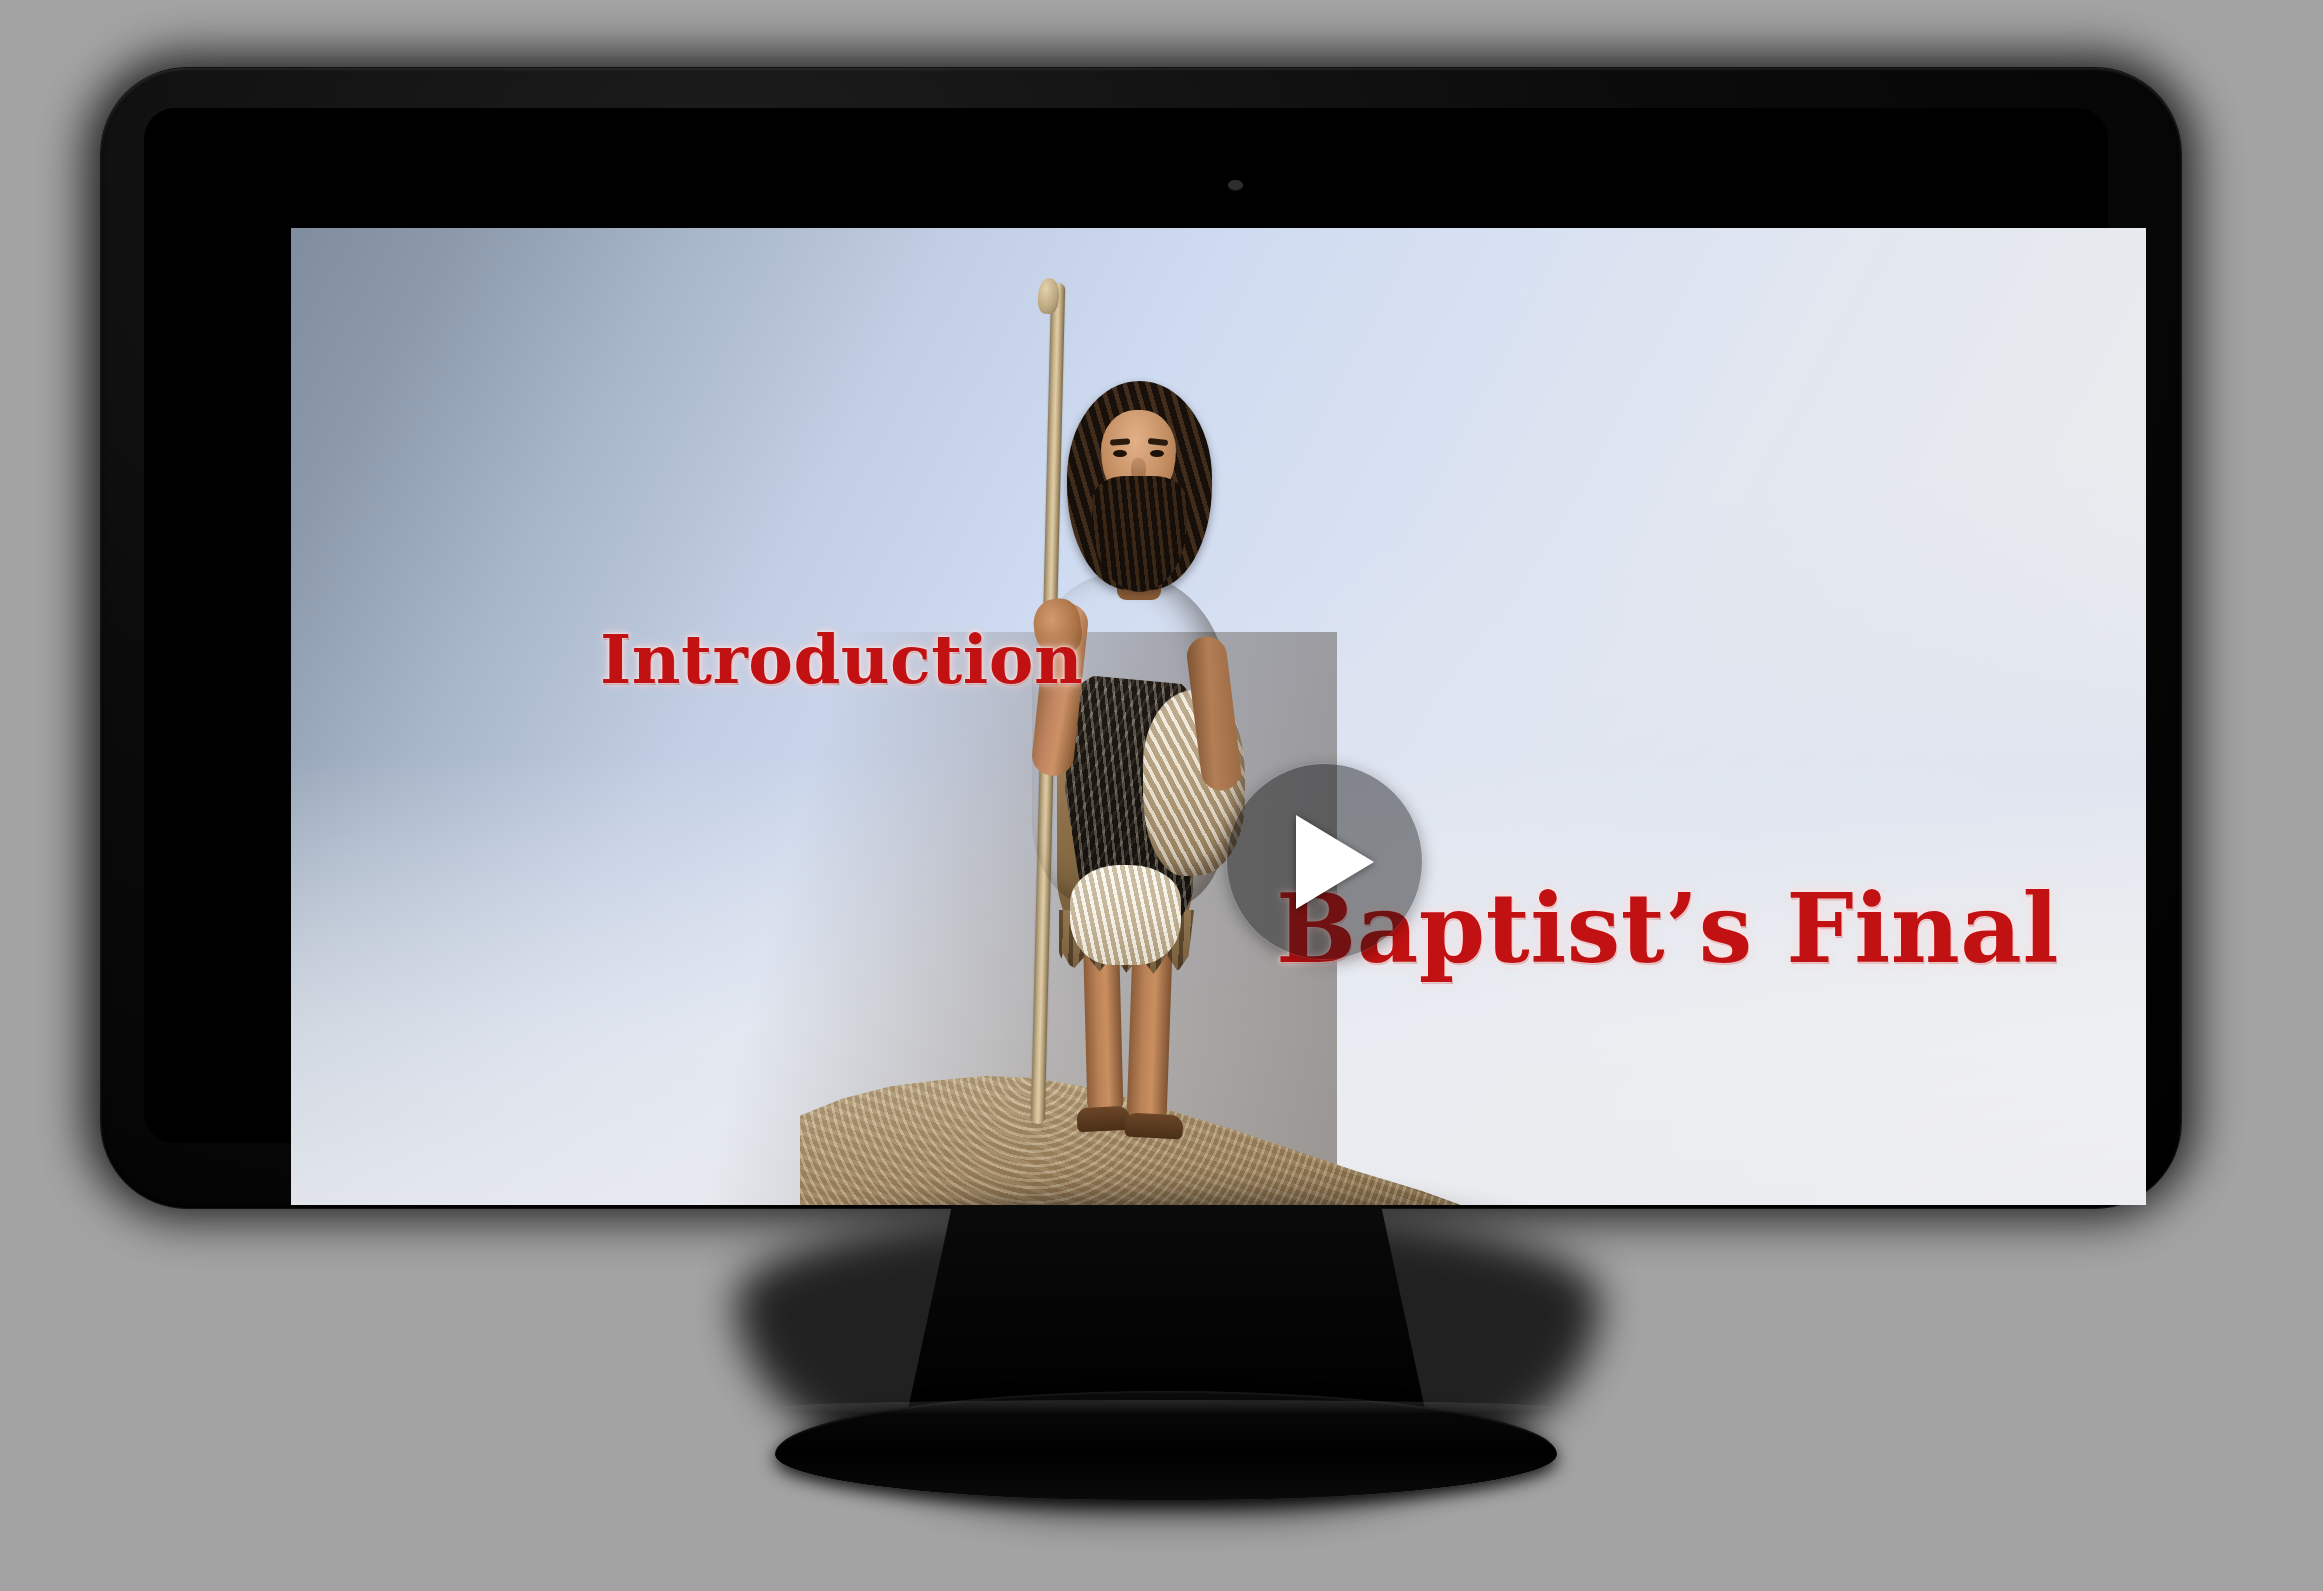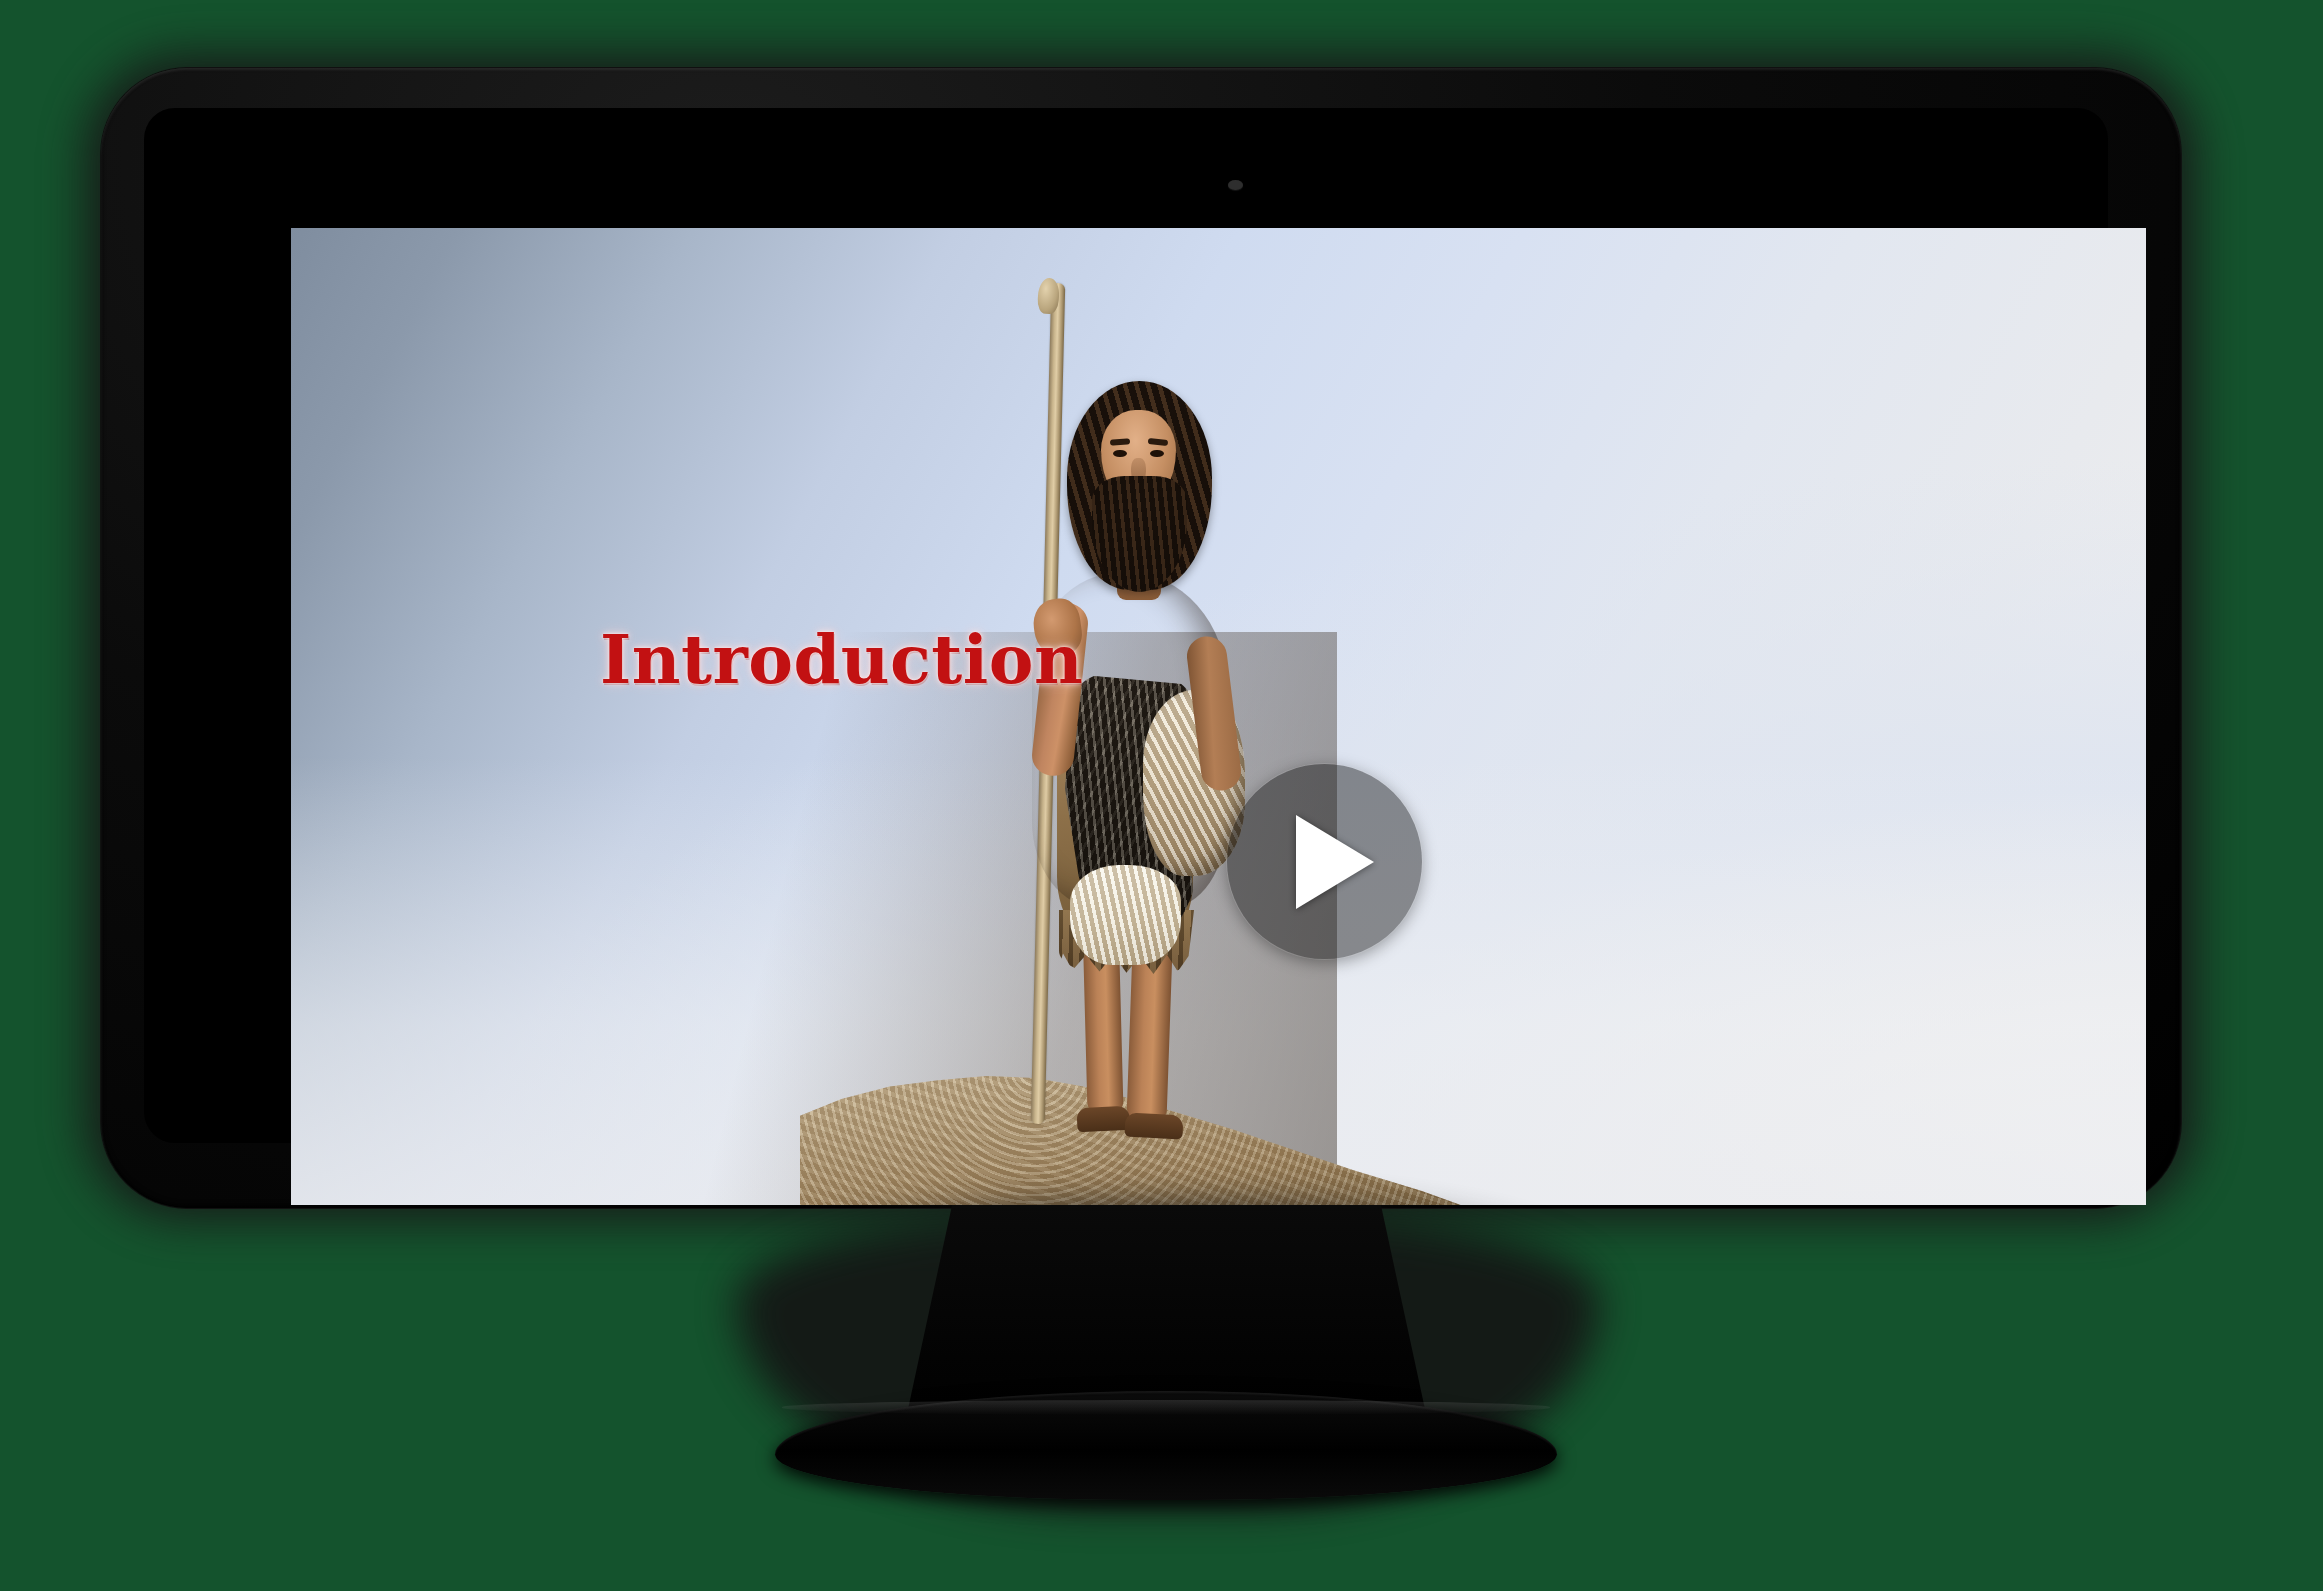--- a/index.html
+++ b/index.html
@@ -11,21 +11,21 @@
     background: #000000;
     overflow: hidden;
     font-family: "Liberation Serif", "DejaVu Serif", serif;
   }
 
   
   #stage {
     position: relative;
     width: 2324px;
     height: 1591px;
-    background: #14532d;
+    background: #a3a3a3;
     padding-left: 8px;
   }
 
   
   #monitor {
     position: absolute;
     left: 86px;
     top: 55px;
     width: 2109px;
     height: 1164px;
@@ -525,20 +525,21 @@
         <div class="brow r"></div>
         <div class="eye l"></div>
         <div class="eye r"></div>
         <div class="nose"></div>
         <div class="beard"></div>
       </div>
 
       <div id="intro-label" class="slab">Introduction</div>
 
       <div id="main-title" class="slab">
+        <span class="tline">Baptist’s Final</span>
       </div>
 
       <div id="play-button">
         <div id="play-triangle"></div>
       </div>
 
     </div>
   </div>
 
   <div id="stand-shadow"></div>

